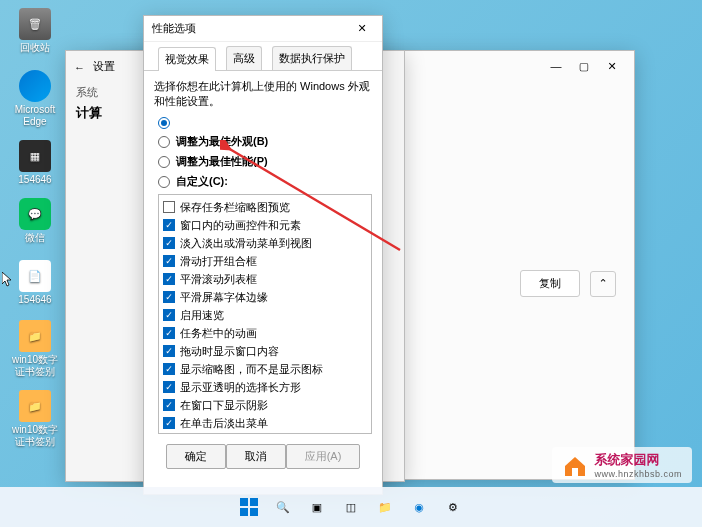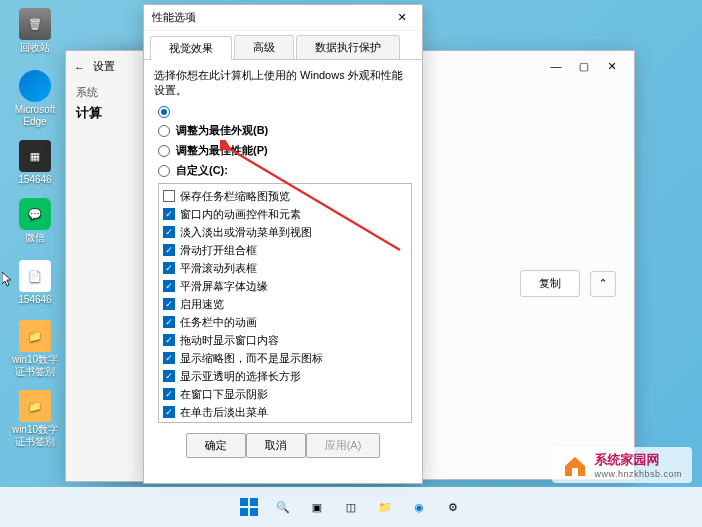--- a/index.html
+++ b/index.html
@@ -46,26 +46,26 @@
 .about-main .copybtn{padding:5px 18px;border:1px solid #ccc;border-radius:3px;background:#fff;cursor:pointer;}
 .about-main .expand{width:26px;height:26px;border:1px solid #ccc;border-radius:3px;display:flex;align-items:center;justify-content:center;cursor:pointer;}
 
 .settings-win{left:65px;top:50px;width:340px;height:432px;z-index:6;background:#f5f5f5;}
 .settings-title{height:30px;display:flex;align-items:center;padding:0 8px;gap:8px;}
 .settings-title .back{cursor:pointer;}
 .settings-body{padding:4px 10px;height:calc(100% - 30px);overflow:hidden;}
 .settings-body .crumb{font-size:11px;color:#555;margin-bottom:4px;}
 .settings-body .head{font-size:13px;font-weight:600;margin-bottom:6px;}
 
-.perf-win{left:143px;top:4px;width:280px;height:480px;z-index:20;background:#fff;}
+.perf-win{left:143px;top:15px;width:240px;height:480px;z-index:20;background:#fff;}
 .perf-title{height:26px;display:flex;align-items:center;padding:0 8px;font-size:12px;border-bottom:1px solid #eee;}
 .perf-title .spacer{flex:1;}
 .perf-title .close{width:24px;text-align:center;cursor:pointer;}
 .tabs{display:flex;border-bottom:1px solid #ccc;padding:4px 6px 0;gap:2px;}
-.tab{padding:4px 18px;border:1px solid #ccc;border-bottom:none;background:#f4f4f4;border-radius:3px 3px 0 0;cursor:pointer;font-size:11px;}
+.tab{padding:4px 6px;border:1px solid #ccc;border-bottom:none;background:#f4f4f4;border-radius:3px 3px 0 0;cursor:pointer;font-size:11px;margin-left:8px;}
 .tab.active{background:#fff;position:relative;top:1px;}
 .perf-body{padding:8px 10px;}
 .perf-desc{font-size:11px;margin-bottom:8px;}
 .radio-row{display:flex;align-items:center;gap:6px;margin:5px 0 5px 4px;cursor:pointer;}
 .radio{width:12px;height:12px;border:1px solid #666;border-radius:50%;position:relative;flex-shrink:0;}
 .radio.sel{border-color:#0067c0;}
 .radio.sel::after{content:"";position:absolute;inset:2px;background:#0067c0;border-radius:50%;}
 .radio-row .rlbl{font-size:11px;font-weight:bold;}
 .fx-list{border:1px solid #bbb;margin:2px 0 0 4px;height:240px;overflow-y:auto;padding:3px 4px;}
 .fx-row{display:flex;align-items:center;gap:5px;padding:1.5px 0;}

